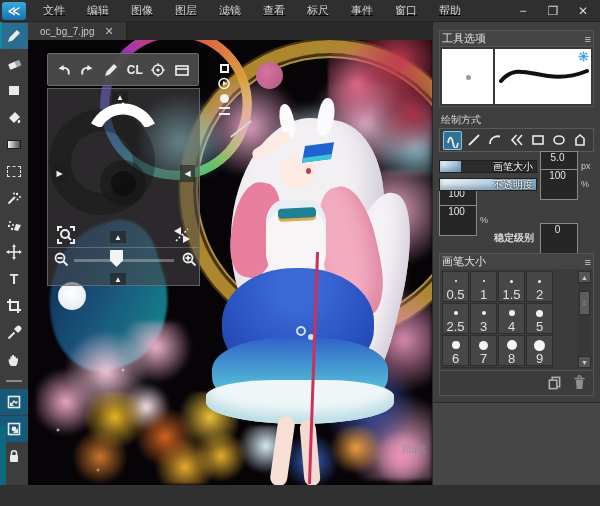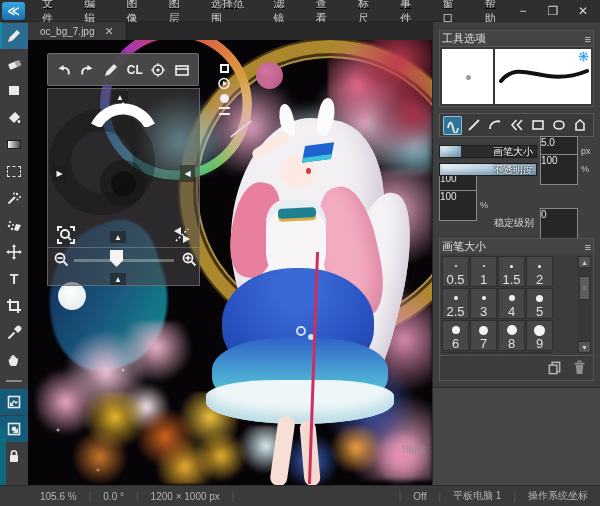--- a/index.html
+++ b/index.html
@@ -199,24 +199,24 @@
     align-items:center; justify-content:space-between; padding:2px 3px; height:24px; }
   .dm { width:19px; height:19px; display:flex; align-items:center; justify-content:center; border-radius:2px; }
   .dm.selected { background:#2f7396; box-shadow:0 0 0 1px #8fc3dd inset; }
   #sliders { margin-top:7px; display:flex; flex-direction:column; gap:4px; }
   .srow { display:flex; align-items:center; gap:3px; height:14px; }
   .sbar { position:relative; flex:1; height:13px; background:#2c2c2c; border:1px solid #1f1f1f; }
   .sfill { position:absolute; left:0; top:0; bottom:0;
     background:linear-gradient(90deg,#eef5fa,#8fb6cf); box-shadow:inset 0 -4px 5px rgba(60,100,130,.45); }
   .slabel { position:absolute; right:3px; top:0; line-height:12px; font-size:10px; color:#fff;
     text-shadow:0 0 2px rgba(0,0,0,.8),0 0 2px rgba(0,0,0,.8); }
-  .srow.nobar .sbar { background:none; border:none; }
+  .srow.nobar .sbar { background:none; border:none;font-weight:bold; }
   .srow.nobar .slabel { color:#d8d8d8; text-shadow:none; }
   .sval { width:38px; height:31px; background:#262626; border:1px solid #8a8a8a;
-    color:#e6e6e6; font-size:10px; text-align:left; line-height:11px; padding-right:3px; }
+    color:#e6e6e6; font-size:10px; text-align:center; line-height:11px; padding-right:3px; }
   .sunit { width:13px; font-size:9px; color:#c8c8c8; }
   #brush-head { margin-top:8px; }
   #brush-body { border:1px solid #555; border-top:none; background:#3c3c3c; padding:2px; display:flex; gap:1px; }
   #brush-grid { width:141px; height:97px; overflow:hidden; display:flex; flex-wrap:wrap; align-content:flex-start; }
   .bcell { width:27px; height:31px; margin:0 1px 1px 0; background:#474747; border:1px solid #2e2e2e;
     display:flex; flex-direction:column; align-items:center; justify-content:flex-end; padding-bottom:1px; }
   .bdot { background:#f4f4f4; border-radius:50%; margin-bottom:auto; margin-top:auto; }
   .bnum { font-size:13px; color:#e0e0e0; line-height:10px; }
   #brush-scroll { width:13px; height:97px; background:#383838; display:flex; flex-direction:column; align-items:center; }
   .scr-btn { width:13px; height:12px; background:#555; color:#ccc; font-size:7px;
@@ -241,21 +241,20 @@
 
 <div id="app">
 
   <div id="menubar">
     <div id="logo">≪</div>
     <div id="menus" style="display: flex; text-decoration: underline;">
         <div class="menu-item">文件</div>
         <div class="menu-item">编辑</div>
         <div class="menu-item">图像</div>
         <div class="menu-item">图层</div>
-        <div class="menu-item">选择范围</div>
         <div class="menu-item">滤镜</div>
         <div class="menu-item">查看</div>
         <div class="menu-item">标尺</div>
         <div class="menu-item">事件</div>
         <div class="menu-item">窗口</div>
         <div class="menu-item">帮助</div>
       </div>
     <div id="win-controls">
       <div class="win-btn">−</div>
       <div class="win-btn">❐</div>
@@ -527,20 +526,21 @@
               <line x1="12" y1="8" x2="15" y2="8"></line>
               <line x1="3" y1="3" x2="5" y2="5"></line>
               <line x1="11" y1="11" x2="13" y2="13"></line>
               <line x1="11" y1="5" x2="13" y2="3"></line>
               <line x1="3" y1="13" x2="5" y2="11"></line>
             </g>
         </svg>
       </div>
     </div>
     <div id="drawmode">
+      <div id="drawmode-label">绘制方式</div>
       <div id="drawmode-box">
           <div class="dm selected">
             <svg width="16" height="16" viewBox="0 0 16 16">
               <path d="M3 11c1.5-7 3.5-7 5 0s3.5 7 5 0" stroke="#eaeaea" stroke-width="1.8" fill="none"></path>
             </svg>
           </div>
           <div class="dm">
             <svg width="16" height="16" viewBox="0 0 16 16">
               <line x1="3" y1="13" x2="13" y2="3" stroke="#eaeaea" stroke-width="1.8"></line>
             </svg>
@@ -678,30 +678,14 @@
       </svg>
       <svg width="15" height="15" viewBox="0 0 16 16">
         <path d="M4 5h8l-1 10H5z" fill="#8f8f8f"></path>
           <rect x="2.5" y="3" width="11" height="1.6" fill="#8f8f8f"></rect>
           <path d="M6 3l1-2h2l1 2" fill="none" stroke="#8f8f8f" stroke-width="1.4"></path>
       </svg>
     </div>
     <div id="panel-filler"></div>
   </div>
 
-  <div id="statusbar">
-      <span class="st-item" style="width: 28px;"></span>
-      <span class="st-item">105.6 %</span>
-      <span class="st-sep">|</span>
-      <span class="st-item">0.0 °</span>
-      <span class="st-sep">|</span>
-      <span class="st-item">1200 × 1000 px</span>
-      <span class="st-sep">|</span>
-      <span id="st-spacer"></span>
-      <span class="st-sep">|</span>
-      <span class="st-item">Off</span>
-      <span class="st-sep">|</span>
-      <span class="st-item">平板电脑 1</span>
-      <span class="st-sep">|</span>
-      <span class="st-item">操作系统坐标</span>
-    </div>
 
 </div>
 
 </body></html>

